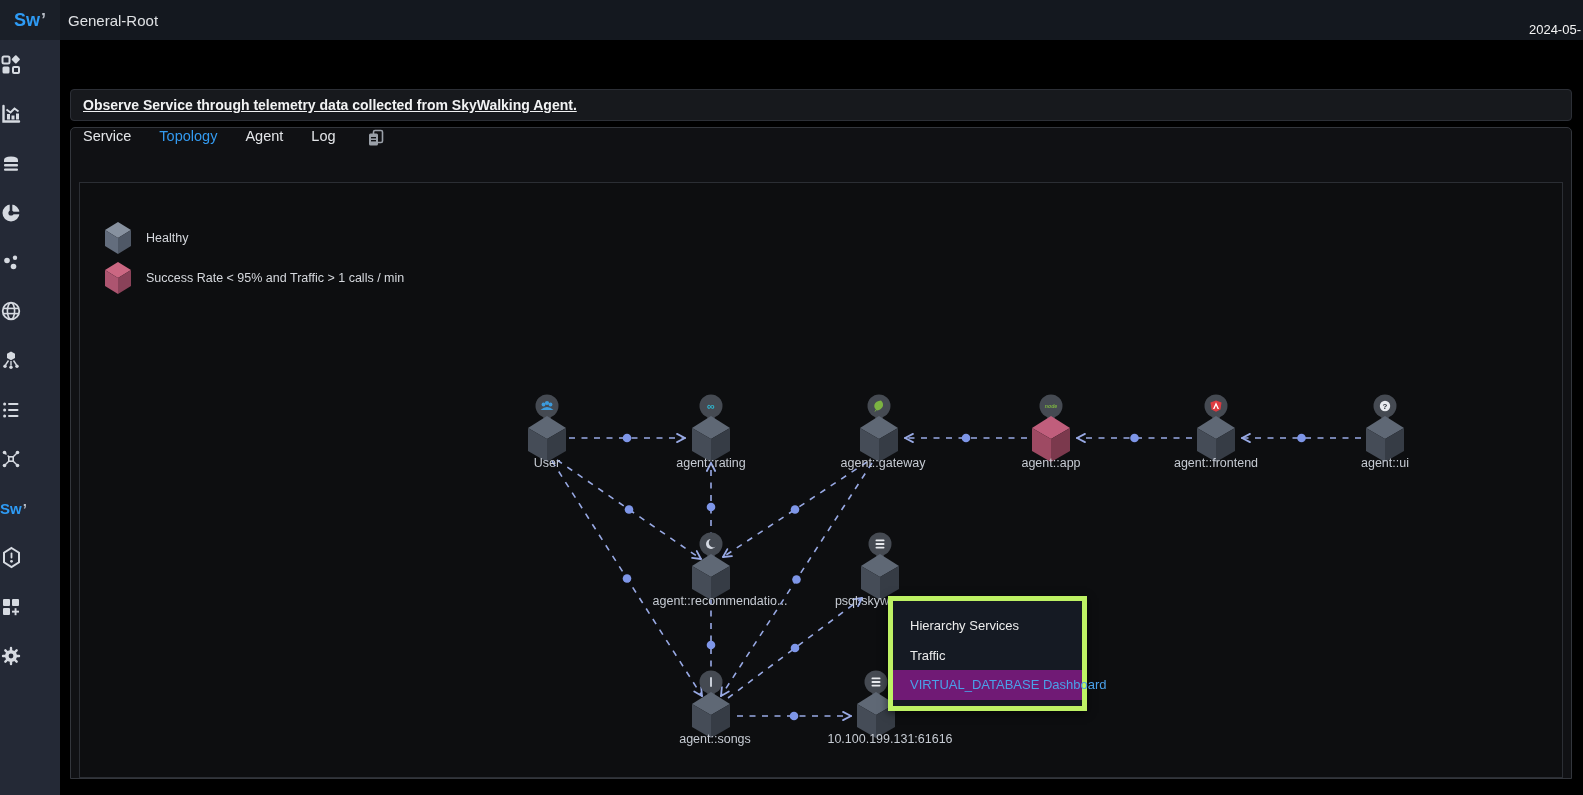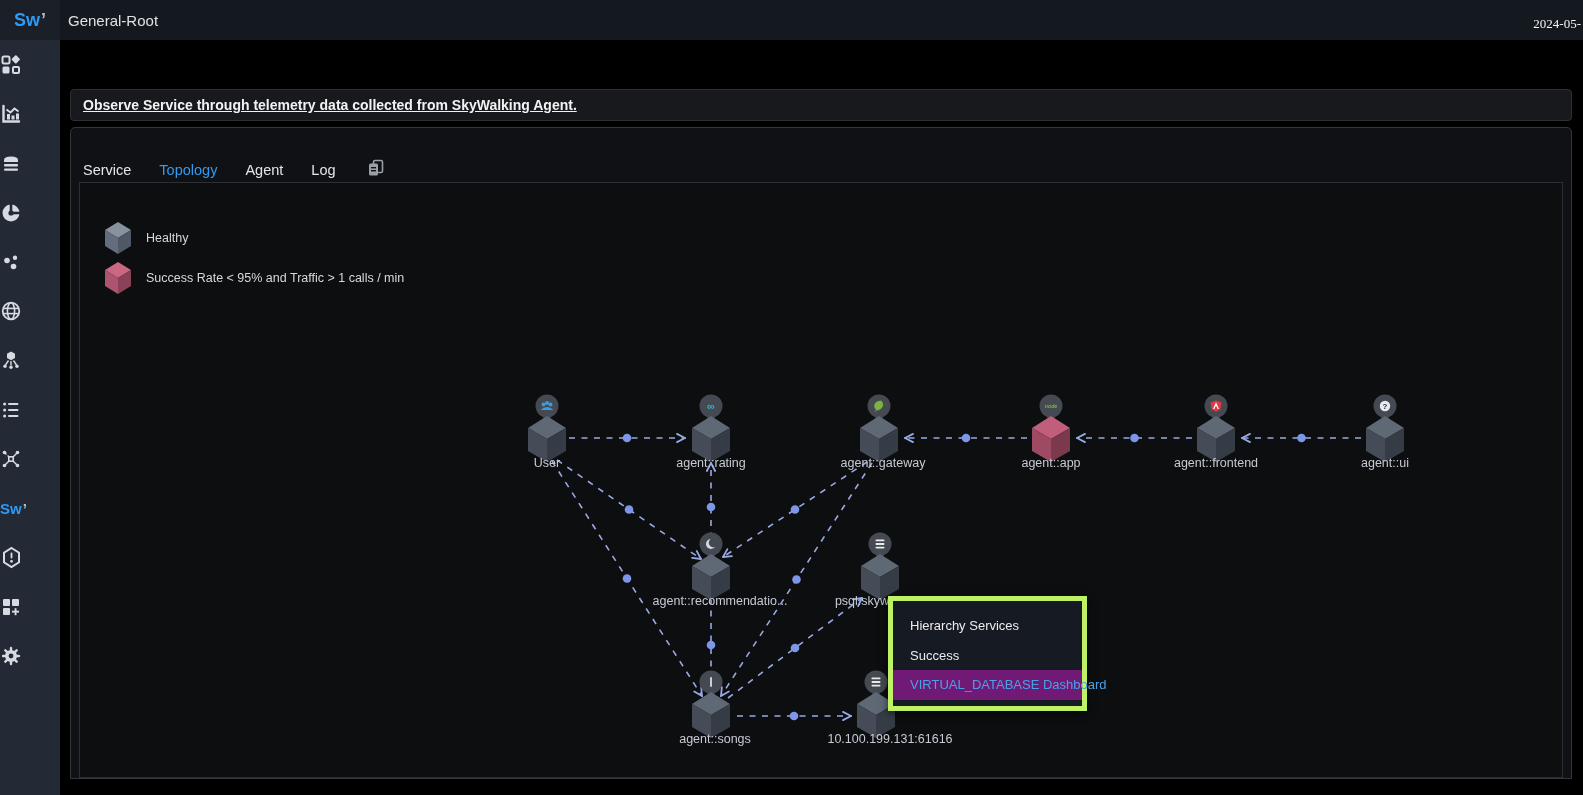--- a/index.html
+++ b/index.html
@@ -2,35 +2,35 @@
 <html><head>
 <meta charset="utf-8">
 <style>
   html,body{margin:0;padding:0;background:#000;width:1583px;height:795px;overflow:hidden;
     font-family:"Liberation Sans",sans-serif;-webkit-font-smoothing:antialiased;}
   .topbar{position:absolute;left:0;top:0;width:1583px;height:40px;background:#14181f;z-index:20;display:flex;align-items:center;}
   .logo-cell{width:60px;height:40px;background:#1a1f28;display:flex;align-items:center;justify-content:center;flex:0 0 60px;cursor:pointer;}
   .logo-sw{color:#2e9bf5;font-weight:700;font-size:18px;letter-spacing:0;}
   .logo-curl{color:#b9bec7;font-weight:700;font-size:18px;margin-left:1px;}
   .page-title{color:#dfe1e4;font-size:15px;font-weight:500;margin-left:8px;}
-  .datetime{position:absolute;right:0;top:4px;height:40px;line-height:40px;color:#f5f5f5;
-    font-family:Liberation Serif, serif;font-size:13px;padding-right:2px;cursor:pointer;}
+  .datetime{position:absolute;right:0;top:10px;height:40px;line-height:40px;color:#f5f5f5;
+    font-family:Liberation Sans, sans-serif;font-size:13px;padding-right:2px;cursor:pointer;}
   .sidebar{position:absolute;left:0;top:40px;width:60px;height:755px;background:#242936;z-index:20;display:flex;flex-direction:column;}
   .side-item{height:49.3px;display:flex;align-items:center;justify-content:flex-start;cursor:pointer;}
   .side-item svg{display:block;}
   .side-sw{color:#2e9bf5;font-weight:700;font-size:15px;}
   .side-sw .logo-curl{font-size:15px;}
   .banner{position:absolute;left:70px;top:89px;width:1502px;height:32px;background:#17191d;
     border:1px solid #2c2f36;border-radius:4px;box-sizing:border-box;display:flex;align-items:center;z-index:2;text-decoration:underline;}
   .banner span{color:#f1f2f3;font-size:14px;font-weight:600;text-decoration:underline;margin-left:12px;cursor:pointer;}
   .main-panel{position:absolute;left:70px;top:127px;width:1502px;height:652px;background:#101114;
     border:1px solid #33363c;border-radius:5px 5px 0 0;box-sizing:border-box;z-index:1;}
-  .tabbar{height:50px;display:flex;align-items:flex-end;padding-left:12px;}
+  .tabbar{height:50px;display:flex;align-items:flex-start;padding-left:12px;}
   .tab{font-size:14.5px;color:#e3e5e8;margin-right:28px;cursor:pointer;}
-  .tab.active{color:#339af0;margin-top:42px;}
+  .tab.active{color:#339af0;}
   .copy-btn{margin-left:2px;cursor:pointer;display:flex;align-items:center;}
   .topo-box{position:absolute;left:8px;top:54px;right:8px;bottom:0px;border:1px solid #2b2e34;background:#0d0e10;}
   #topo-svg{position:absolute;left:0;top:0;z-index:5;pointer-events:none;}
   #topo-svg g[data-interactable="true"]{pointer-events:all;cursor:pointer;}
   .ctx-menu{position:absolute;left:888px;top:596px;width:199px;background:#151a23;
     border:5px solid #bef264;box-sizing:border-box;z-index:10;padding:10px 0 6px 0;box-shadow:0 2px 8px rgba(0,0,0,.6);}
   .ctx-item{height:29.5px;line-height:29.5px;padding-left:17px;font-size:13px;color:#ececec;cursor:pointer;white-space:nowrap;}
   .ctx-item.active{background:#701a75;color:#4aa0e9;}
 </style>
 </head>
@@ -393,15 +393,15 @@
     <g data-interactable="false">
       <polygon points="118,262 131,270 118,278 105,270" fill="#cb6782"></polygon>
       <polygon points="105,270 118,278 118,294 105,286" fill="#ad5570"></polygon>
       <polygon points="131,270 118,278 118,294 131,286" fill="#8a4259"></polygon>
       <text x="146" y="281.5" font-size="12.5" fill="#d5d8dd" font-family="&quot;Liberation Sans&quot;,sans-serif" data-interactable="false">Success Rate &lt; 95% and Traffic &gt; 1 calls / min</text>
     </g>
   </svg>
 
 <div class="ctx-menu" data-interactable="false" id="ctx-menu">
     <div class="ctx-item" data-interactable="true">Hierarchy Services</div>
-    <div class="ctx-item" data-interactable="true">Success</div>
+    <div class="ctx-item" data-interactable="true">Traffic</div>
     <div class="ctx-item active" data-interactable="true">VIRTUAL_DATABASE Dashboard</div>
   </div>
 
 </body></html>

